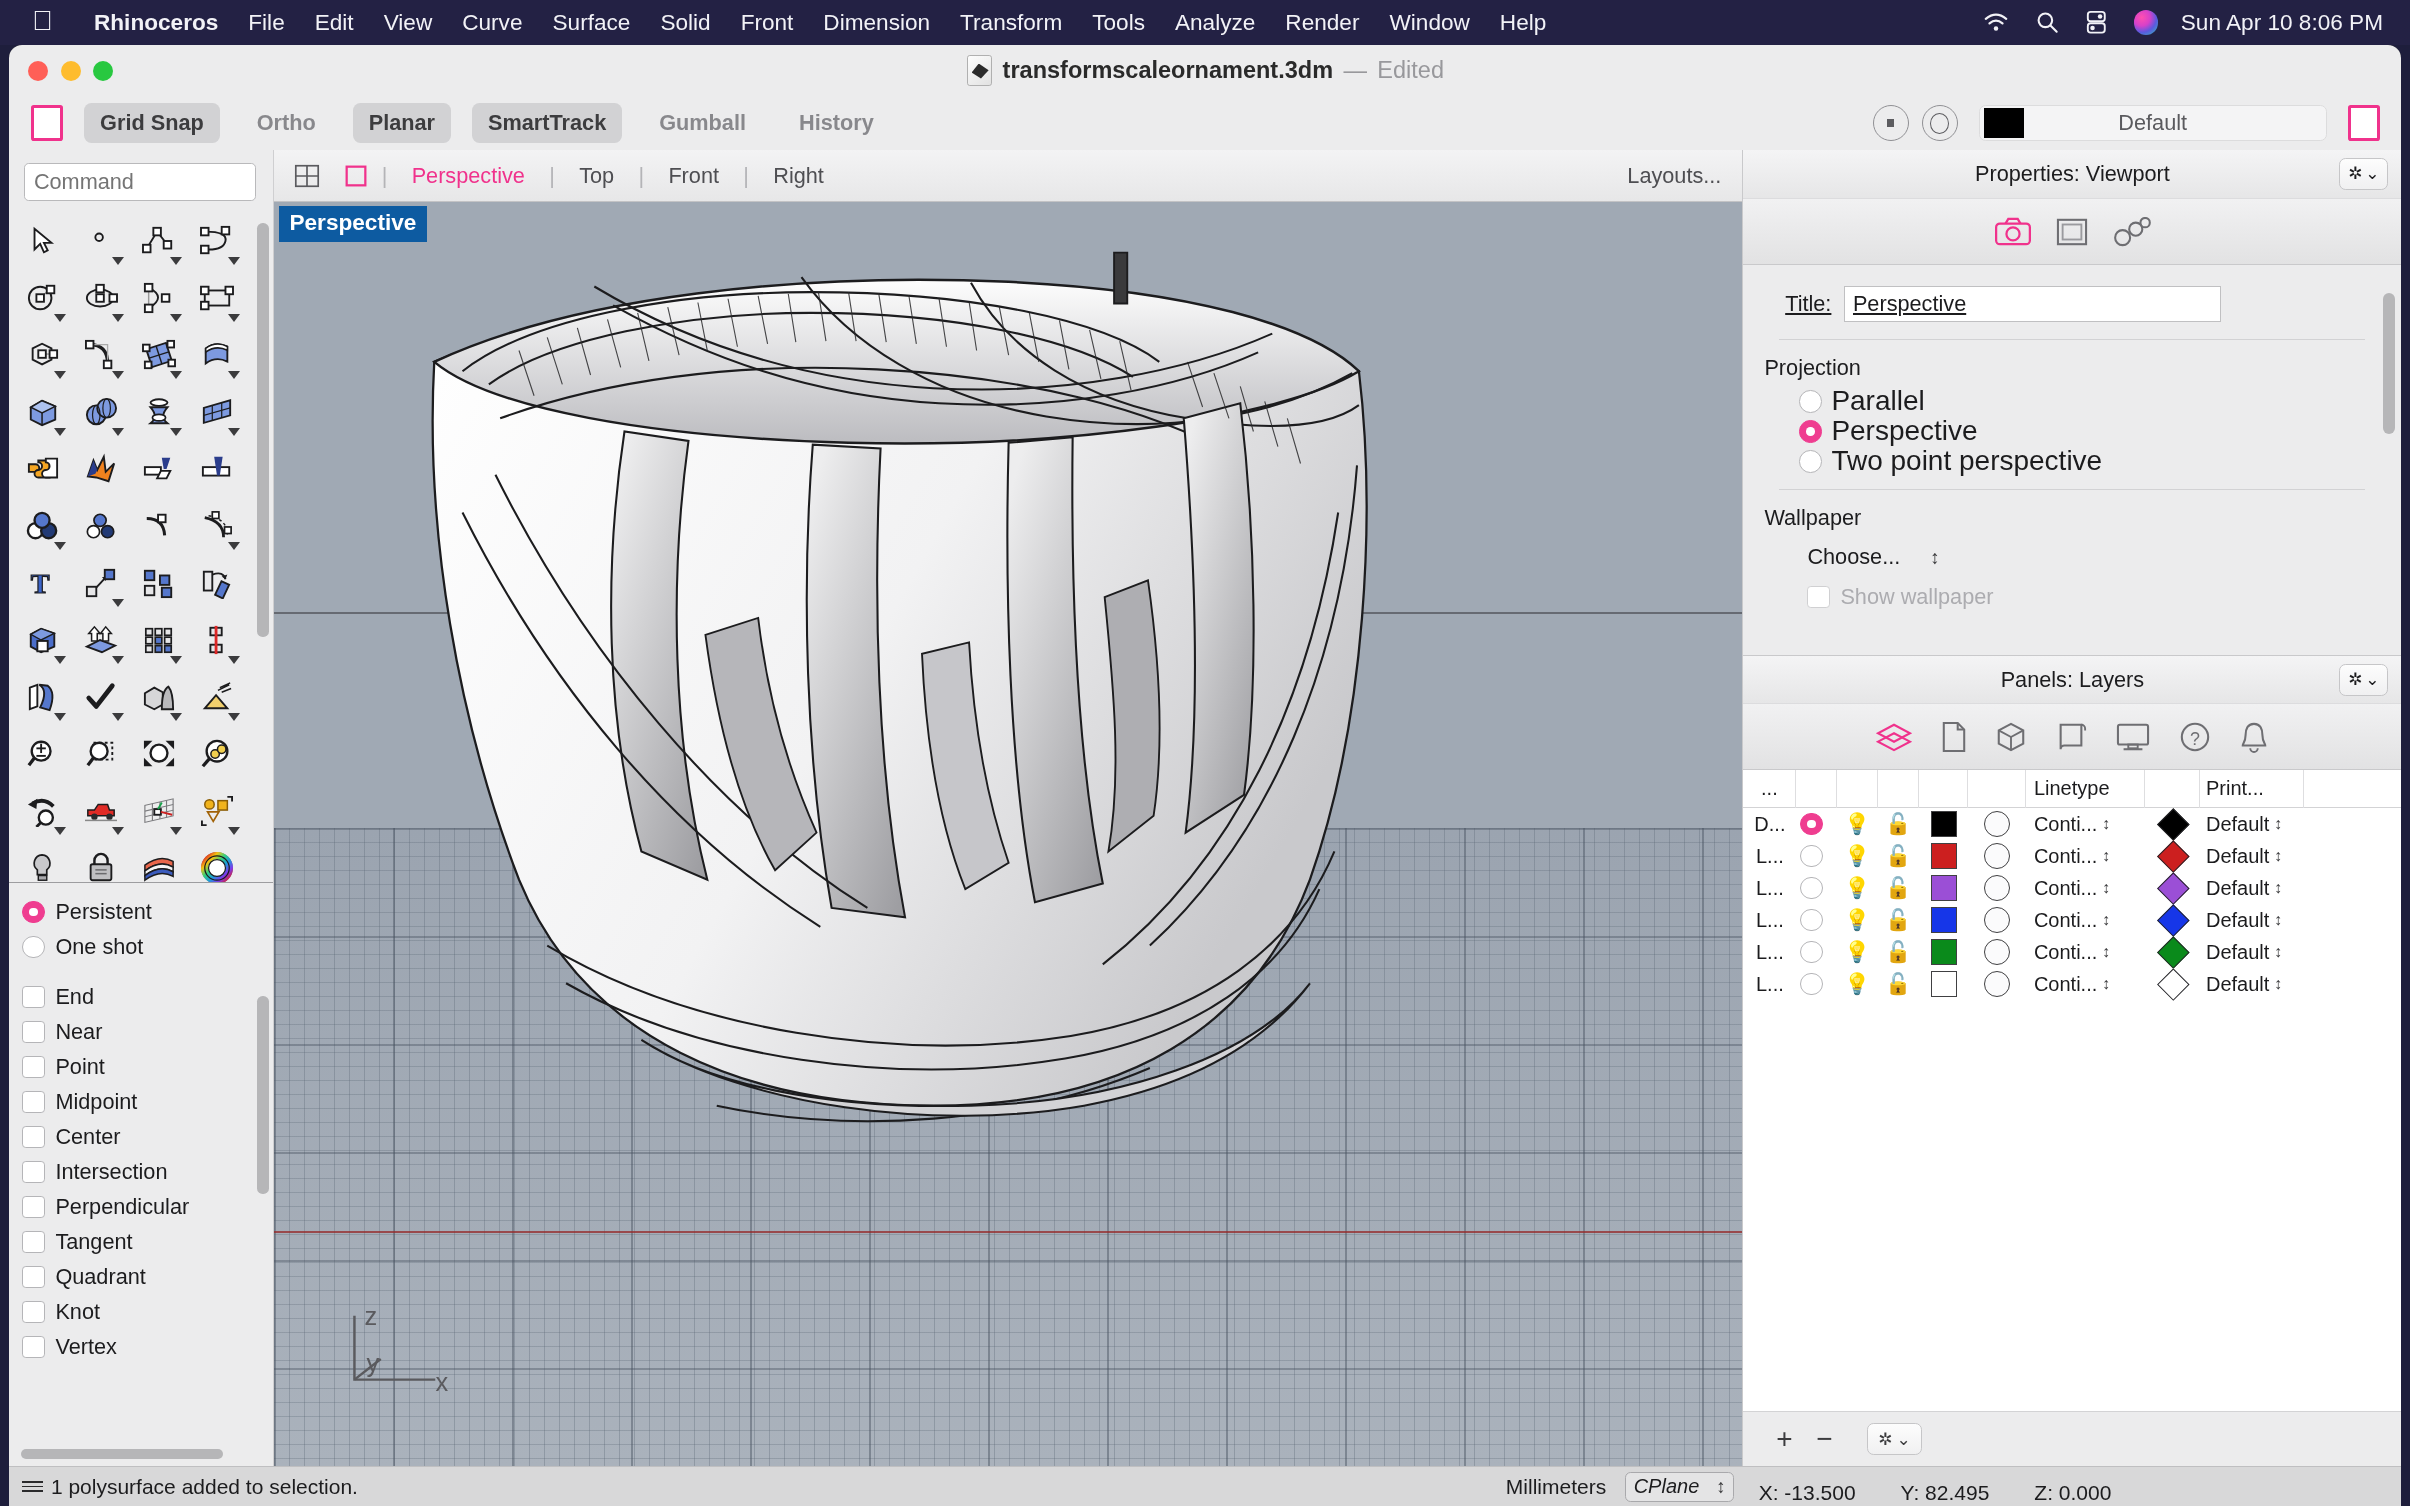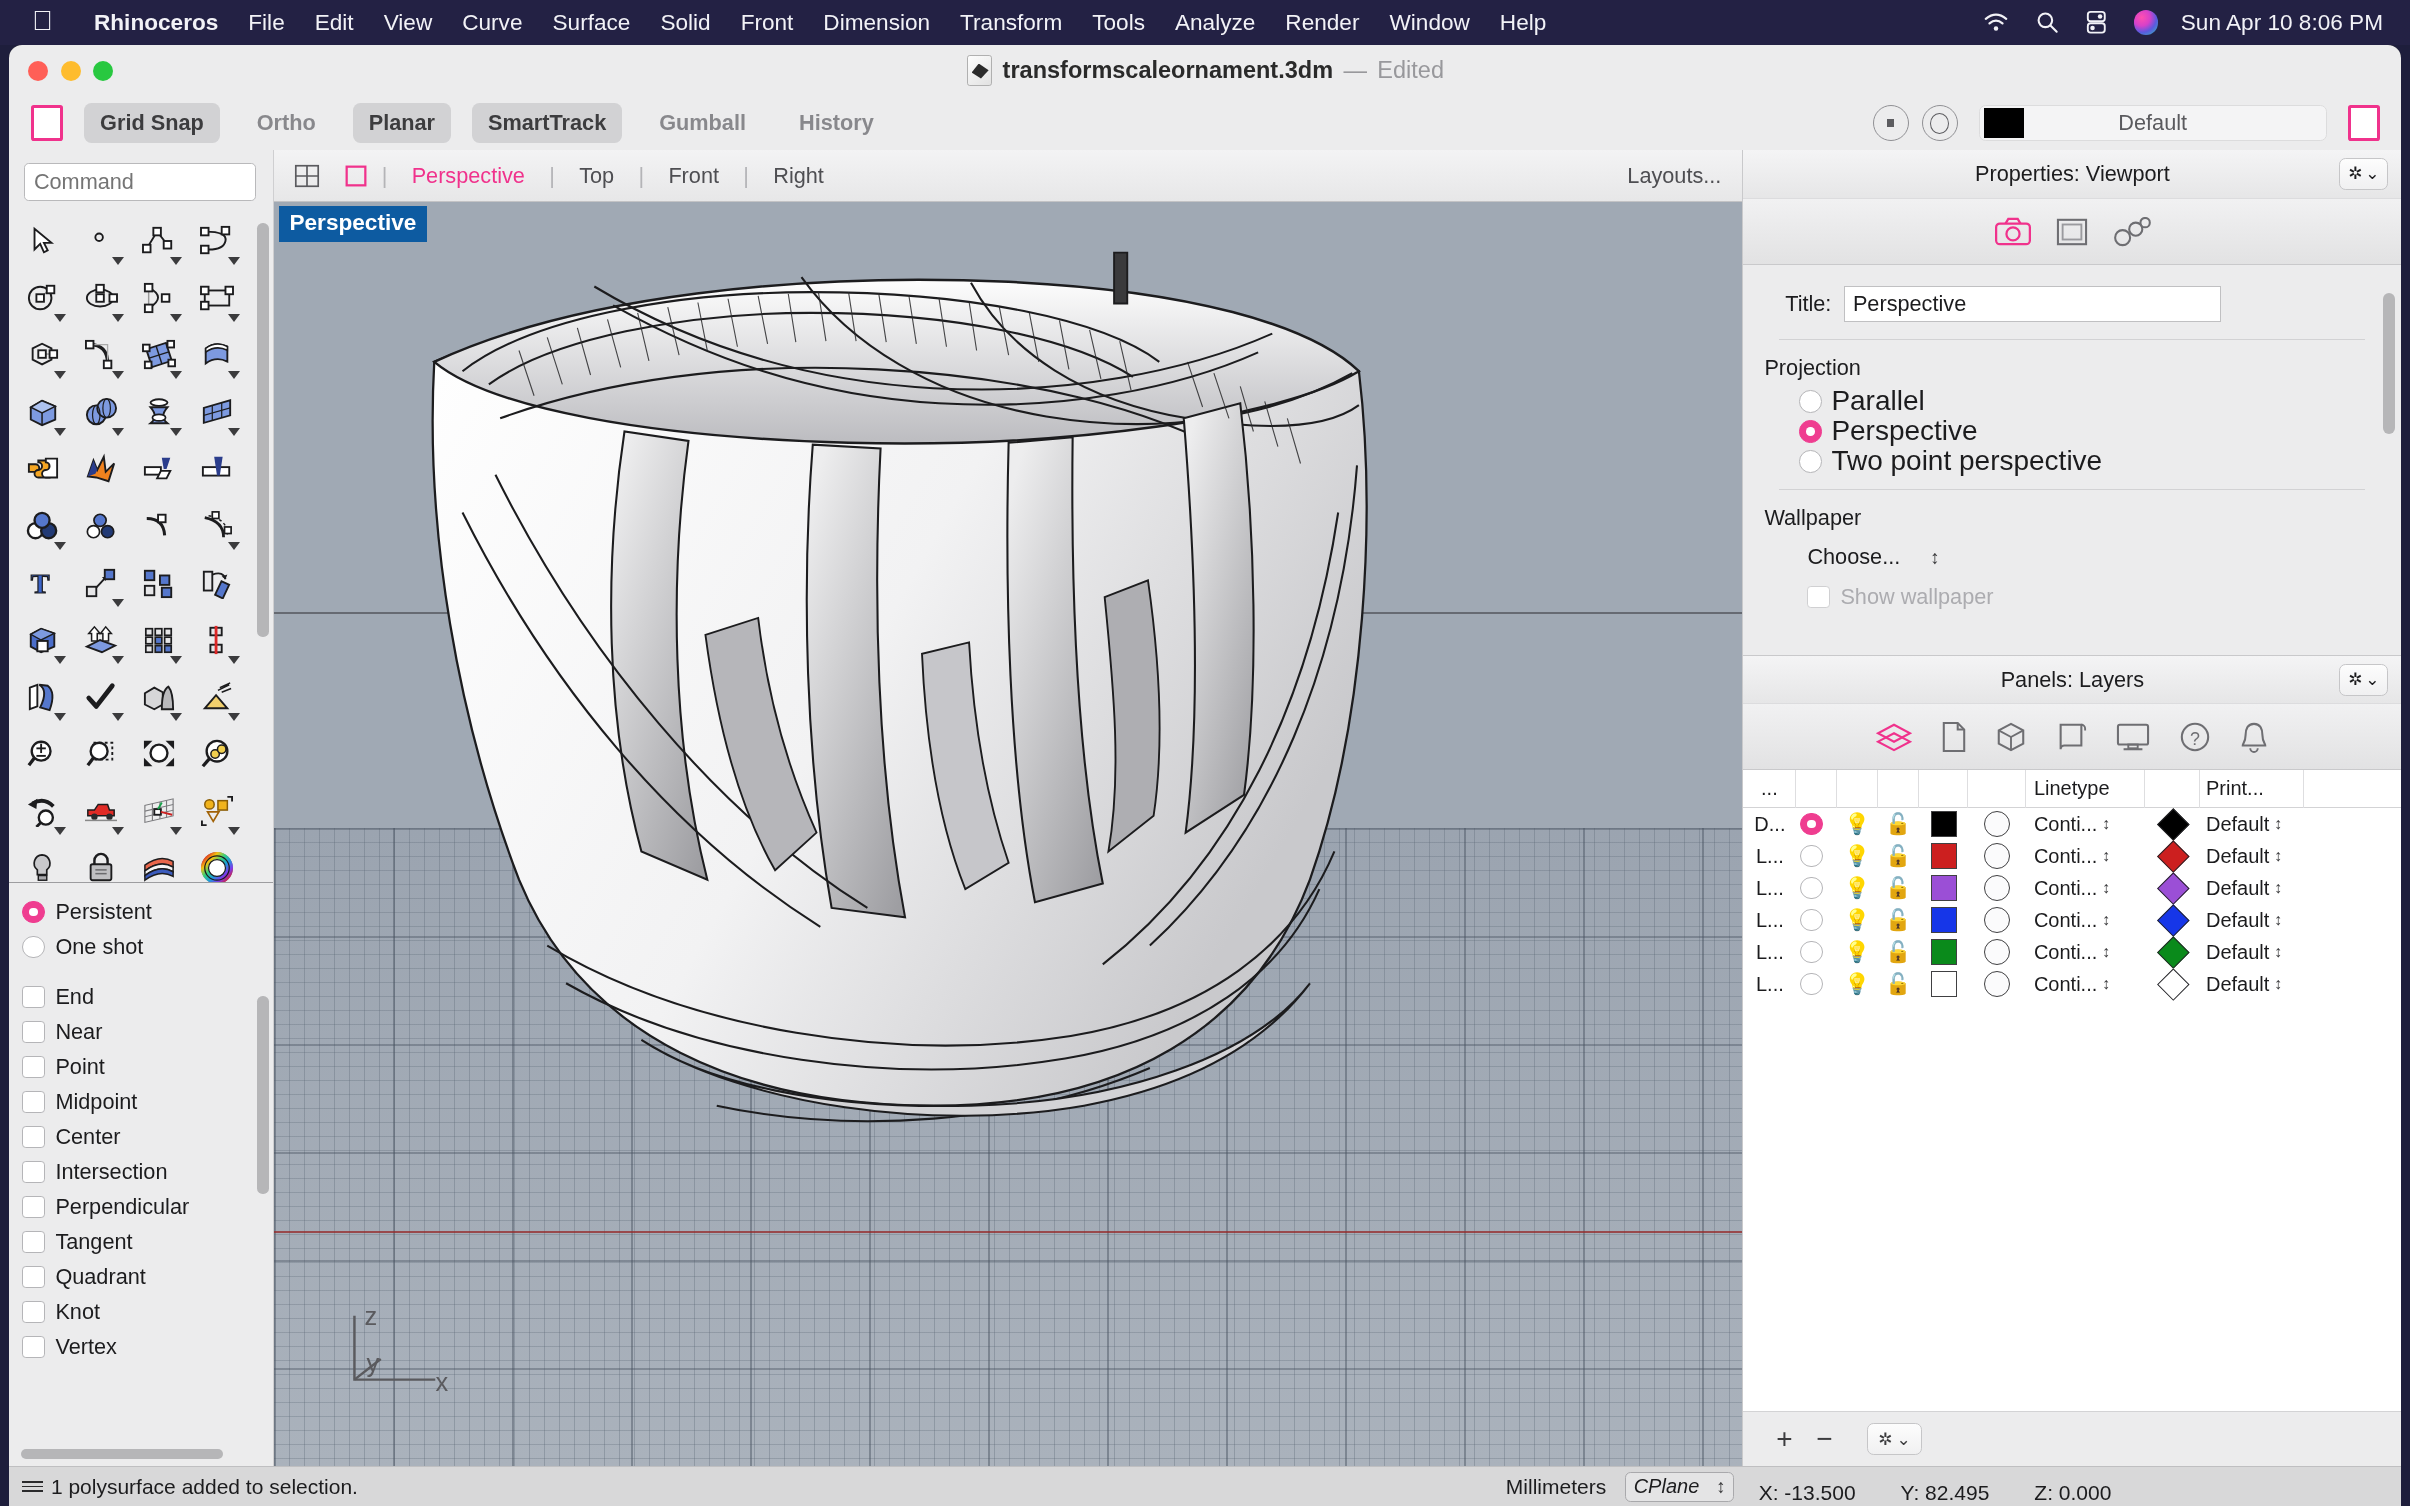--- a/index.html
+++ b/index.html
@@ -327,21 +327,21 @@
 
   #props-body {
     flex: 0 0 390px;
     background: #ececed;
     padding: 21px 0 0 0;
     position: relative; overflow: hidden;
   }
   .prop-row {
     display: flex; align-items: center;
     margin: 0 0 17px 0; padding-left: 28px;
-    font-size: 21.7px; color: #1c1c1e;
+    font-size: 21.7px; color: #1c1c1e; text-decoration: underline;
   }
   .prop-row .plabel { width: 60px; text-align: right; margin-right: 13px; }
   #title-input {
     width: 377px; height: 36px;
     border: 0.9px solid #c0c0c2; background: #fff;
     font-size: 21.7px; padding: 0 7.5px; outline: none;
     font-family: "Liberation Sans", sans-serif; color: #1c1c1e;
   }
   .hr { height: 0.9px; background: #d2d2d4; margin: 13px 36px 15px 36px; }
   .sec-title { font-size: 21.7px; color: #1c1c1e; padding-left: 21px; margin-bottom: 5.6px; }

